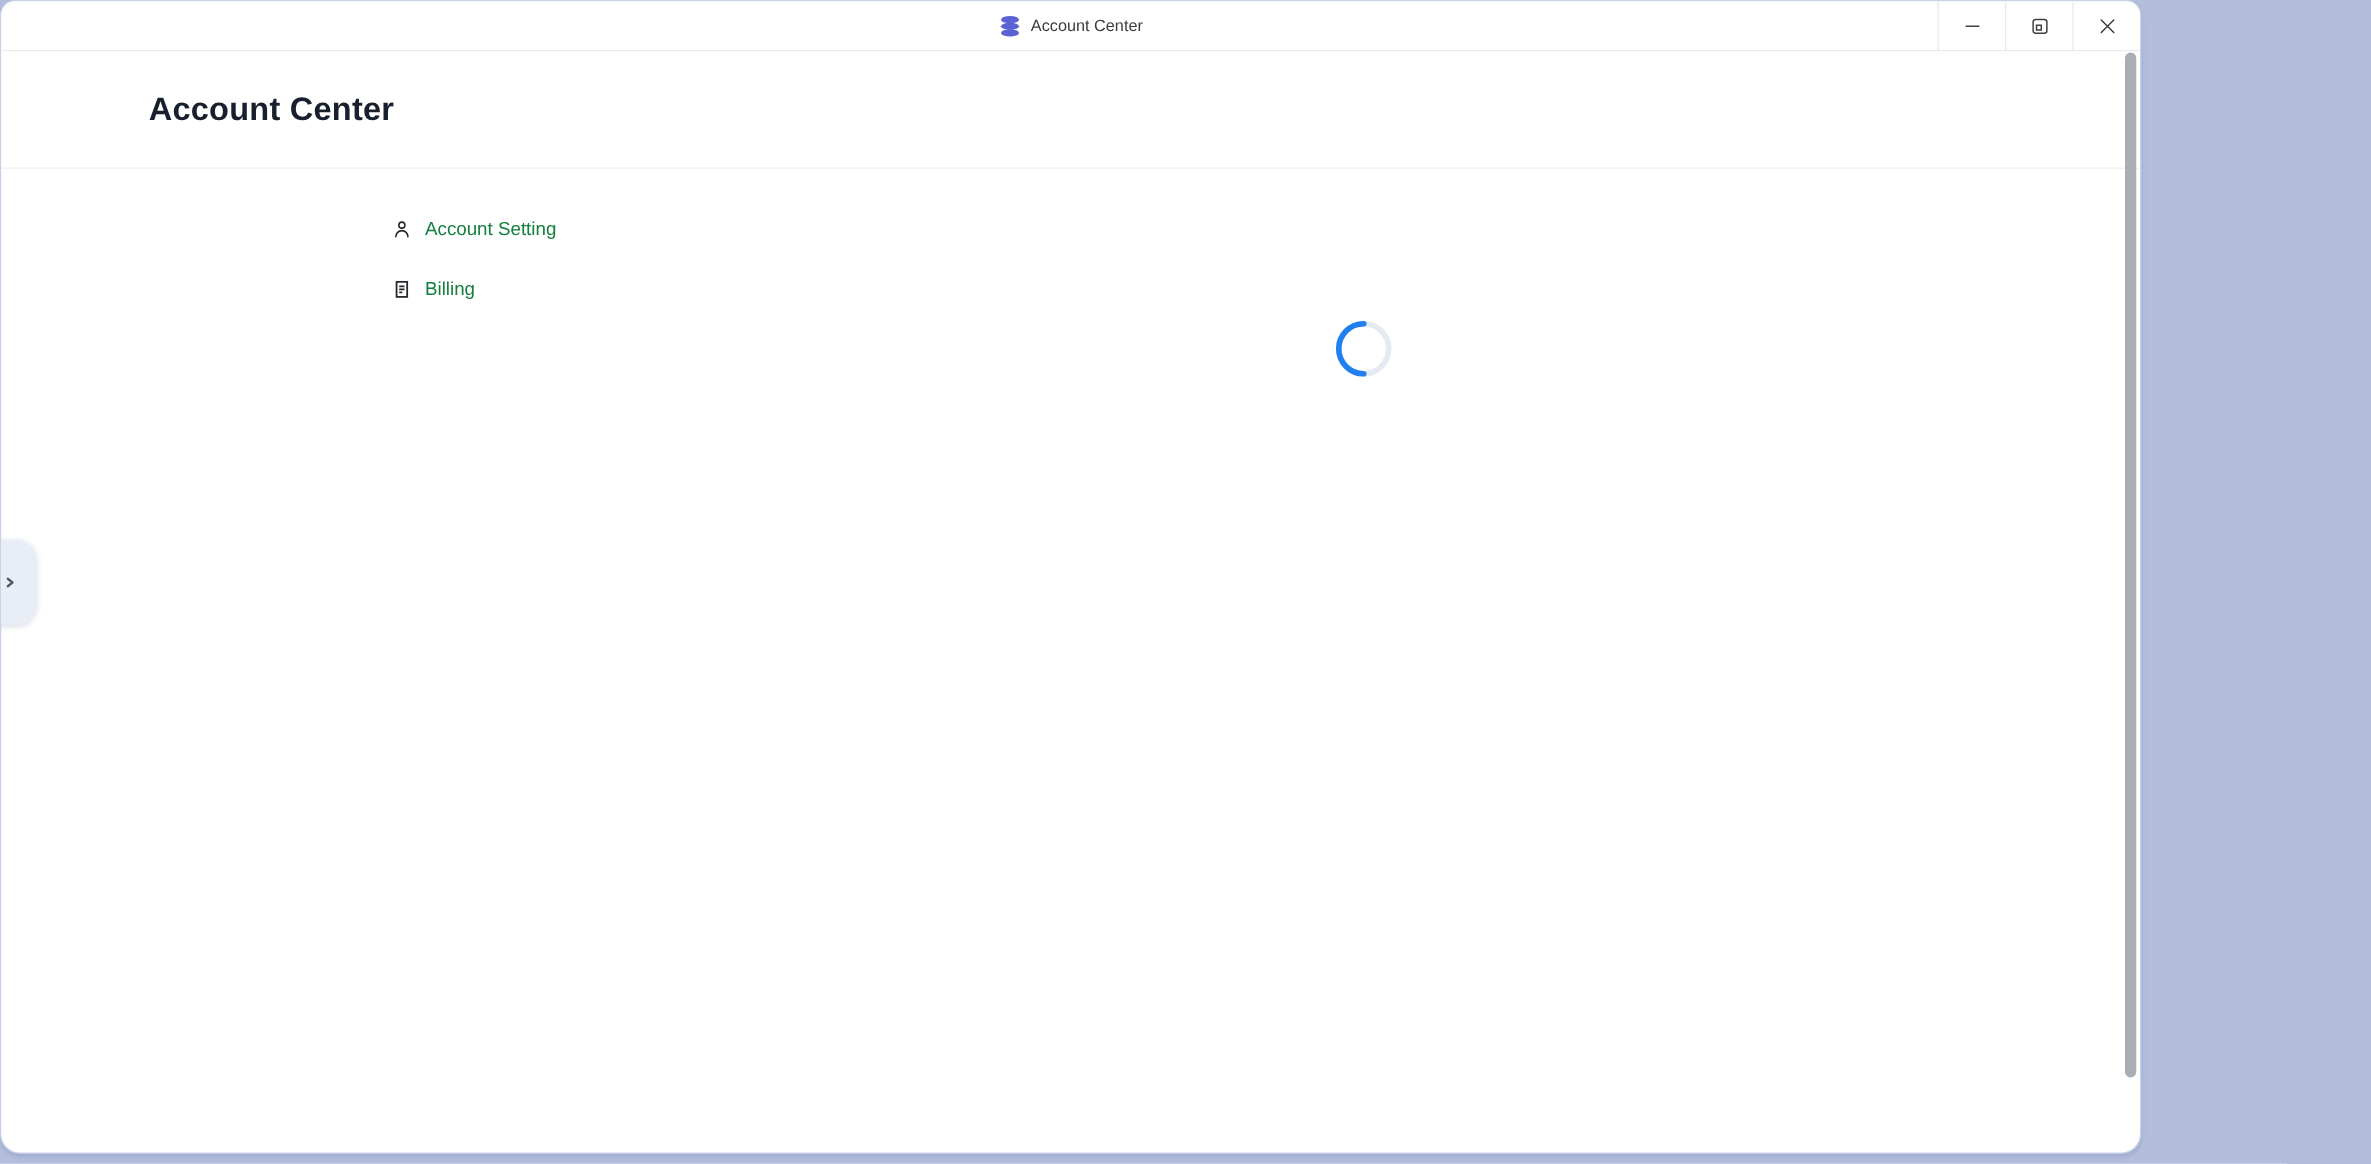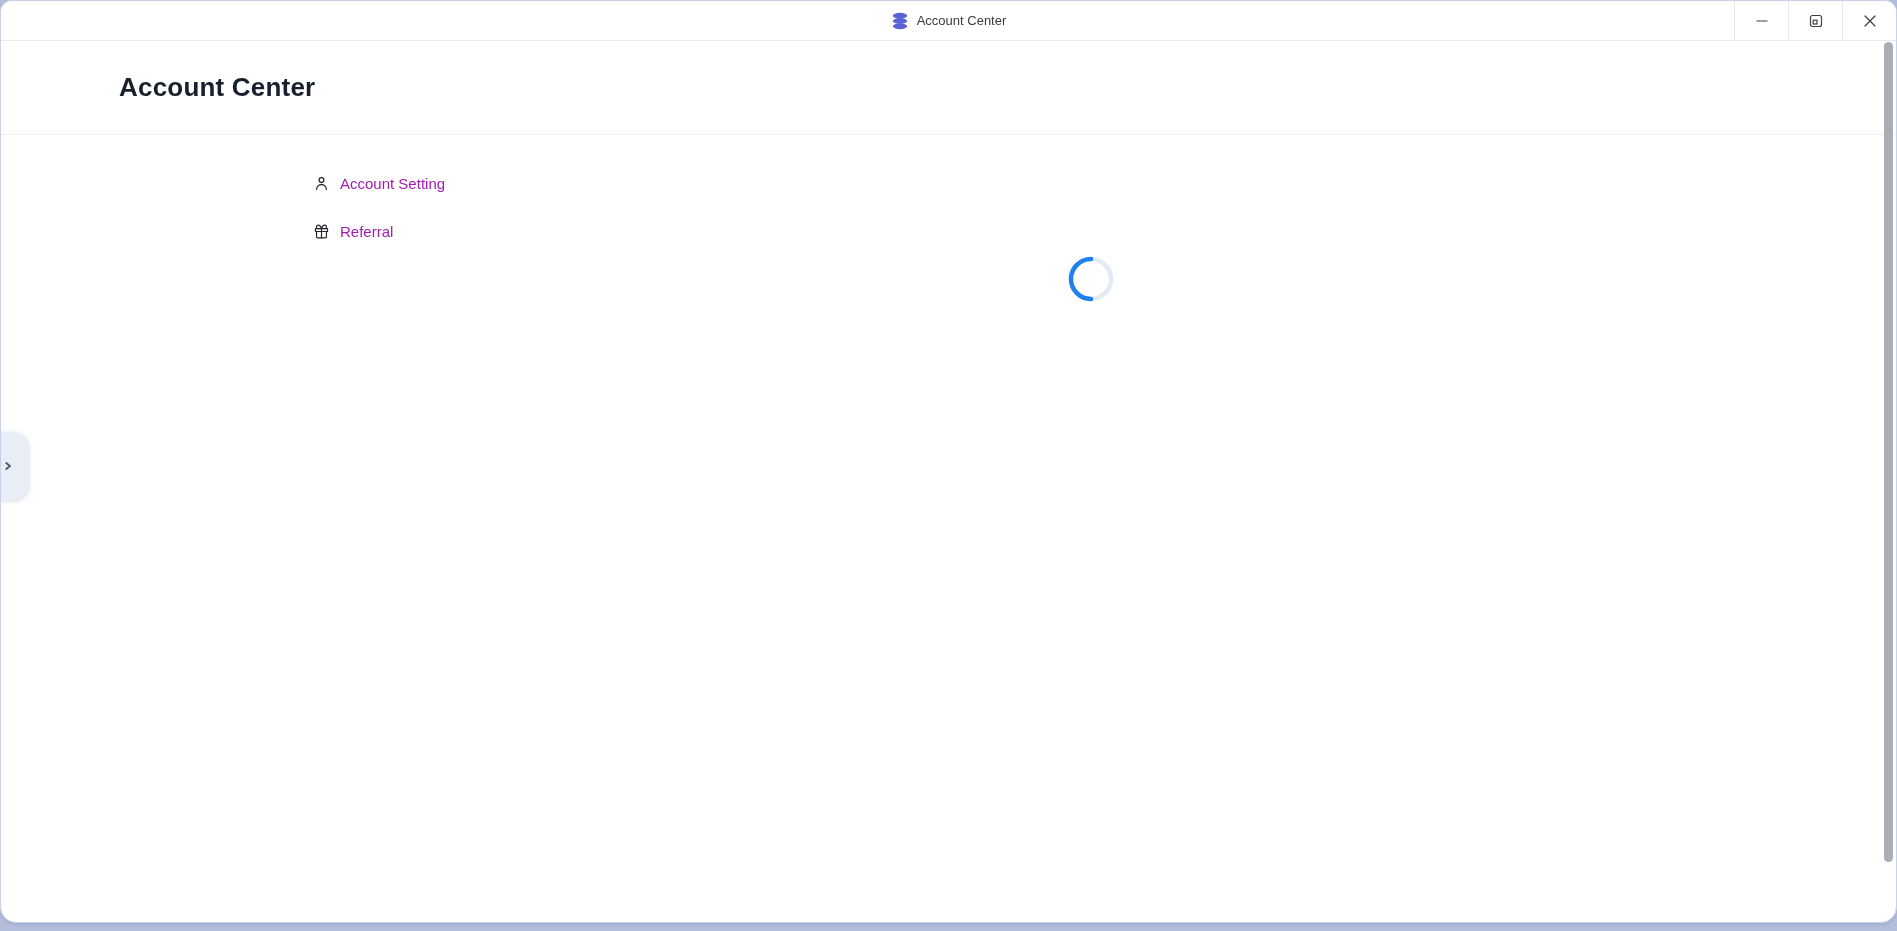--- a/index.html
+++ b/index.html
@@ -1,20 +1,20 @@
 <!DOCTYPE html>
 <html><head>
 <meta charset="utf-8">
 <style>
   * { margin:0; padding:0; box-sizing:border-box; }
   html,body { width:1897px; height:931px; overflow:hidden; }
   body { background:#b3bedb; font-family:"Liberation Sans", sans-serif; }
 
   .window {
-    position:absolute; left:0; top:0; width:1897px; height:923px;
+    position:absolute; left:0; top:0; width:1713px; height:923px;
     background:#ffffff;
     border:1px solid #c7d1e7;
     border-radius:12px 12px 16px 16px;
     box-shadow:0 2px 3px rgba(140,155,195,.45);
     overflow:hidden;
   }
 
   
   .titlebar {
     position:relative; height:40px; background:#ffffff;
@@ -37,21 +37,21 @@
   }
   .page-title {
     font-size:26px; font-weight:700; color:#18202e; letter-spacing:.2px;
   }
 
   
   .sidebar { position:absolute; left:300px; top:160px; width:266px; }
   .side-item {
     height:44px; margin-bottom:4px; border-radius:8px;
     display:flex; align-items:center; gap:10px; padding:0 12px;
-    font-size:15px; color:#a21caf; cursor:pointer;
+    font-size:15px; color:#15803d; cursor:pointer;
   }
   .side-item.active { background:#f0f0f2; }
   .side-item .ic { display:flex; width:17px; height:17px; flex:0 0 17px; }
 
   
   .spinner { position:absolute; left:1067px; top:255px; width:46px; height:46px; }
 
   
   .left-handle {
     position:absolute; left:-12px; top:431px; width:40px; height:68px;
@@ -121,34 +121,33 @@
       <span class="ic">
         <svg width="17" height="17" viewBox="0 0 24 24" fill="none" stroke="#23282f" stroke-width="1.8" stroke-linecap="round">
           <circle cx="12" cy="7.2" r="3.4"></circle>
           <path d="M5.2 20.2a6.8 6.8 0 0 1 13.6 0"></path>
         </svg>
       </span>
       <span>Account Setting</span>
     </div>
 
 
+    <div class="side-item">
+      <span class="ic">
+        <svg width="17" height="17" viewBox="0 0 24 24" fill="none" stroke="#23282f" stroke-width="2">
+          <rect x="6" y="3.5" width="12" height="17"></rect>
+          <line x1="9" y1="8.5" x2="15" y2="8.5"></line>
+          <line x1="9" y1="12" x2="15" y2="12"></line>
+          <line x1="9" y1="15.5" x2="12.5" y2="15.5"></line>
+        </svg>
+      </span>
+      <span>Billing</span>
+    </div>
 
 
-    <div class="side-item">
-      <span class="ic">
-        <svg width="17" height="17" viewBox="0 0 24 24" fill="none" stroke="#23282f" stroke-width="1.7" stroke-linecap="round" stroke-linejoin="round">
-          <rect x="3.5" y="8" width="17" height="4"></rect>
-          <path d="M5 12v7.5a1.5 1.5 0 0 0 1.5 1.5h11a1.5 1.5 0 0 0 1.5-1.5V12"></path>
-          <path d="M12 8v13"></path>
-          <path d="M12 8c-.8-3-2.5-5-4.5-5a2.5 2.5 0 0 0 0 5"></path>
-          <path d="M12 8c.8-3 2.5-5 4.5-5a2.5 2.5 0 0 1 0 5"></path>
-        </svg>
-      </span>
-      <span>Referral</span>
-    </div>
 
   </nav>
 
   <div class="spinner">
     <svg width="46" height="46" viewBox="0 0 46 46" fill="none">
       <circle cx="23" cy="23" r="20" stroke="#e4eaf2" stroke-width="4.5"></circle>
       <path d="M23 3 A20 20 0 0 0 23 43" stroke="#2080f0" stroke-width="4.5" stroke-linecap="round"></path>
     </svg>
   </div>
 

